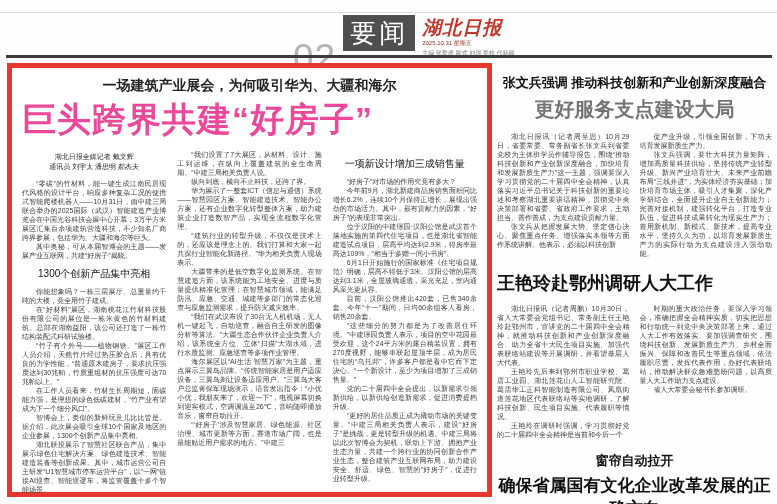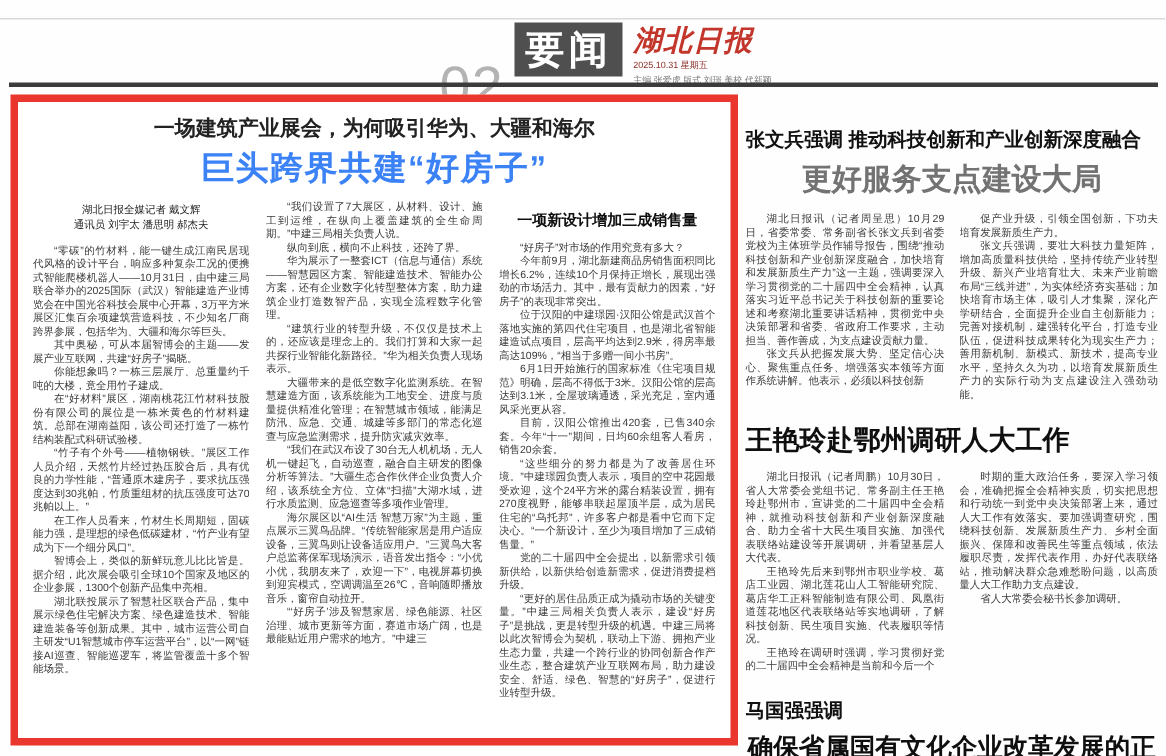--- a/index.html
+++ b/index.html
@@ -7,45 +7,45 @@
     position:relative; width:777px; height:504px; background:#fefefe;
     overflow:hidden; font-family:"Liberation Sans","DejaVu Sans",sans-serif;
     color:#2b2b2b;
   }
   .top-hairline { position:absolute; top:12px; left:0; width:777px; height:1px; background:#d9d9d9; }
   .thick-rule { position:absolute; top:55px; left:6px; width:766px; height:3px; background:#3b3b3b; }
 
   
   .header { position:absolute; top:15px; left:293px; display:flex; align-items:flex-start; gap:7px; }
   .page-num { font-size:37px; line-height:37px; color:#b3b3b3; letter-spacing:1px;margin-top:24px; }
-  .section-badge { background:#4f4f4f; color:#fff; font-size:26px; line-height:30px; font-weight:bold; padding:3px 7px; letter-spacing:3px; }
+  .section-badge { background:#4f4f4f; color:#fff; font-size:26px; line-height:30px; font-weight:normal; padding:3px 7px; letter-spacing:3px; }
   .masthead { display:flex; flex-direction:column; padding-top:2px; }
   .logo { color:#c3362b; font-size:19px; line-height:20px; font-weight:bold; font-style:italic; font-family:"DejaVu Serif","Liberation Serif",serif; letter-spacing:1px; }
   .date-line { font-size:6px; color:#8a2f28; margin-top:2px; }
   .staff-line { font-size:6px; color:#777; margin-top:1px; }
 
   
   .main-box {
     position:absolute; top:63px; left:7px; width:485px; height:434px;
     border:5px solid #ea372e; background:#fff; box-sizing:border-box;
     padding:6px 10px 16px;
   }
   .kicker { text-align:center; font-size:14px; font-weight:bold; color:#222; margin:3px 0 2px; }
-  .main-title { text-align:center; font-size:22px; font-weight:900; color:#3b82f6; letter-spacing:1px; margin:0 0 7px; }
+  .main-title { font-size:34px; font-weight:900; color:#ec4899; letter-spacing:1px; margin:0 0 7px; }
   .cols { display:flex; gap:11px; }
   .col { flex:1; font-size:7px; line-height:9px; text-align:justify; color:#3a3a3a; overflow:hidden; }
   .col p { margin:0; text-indent:2em; }
   .byline { text-align:center; text-indent:0 !important; color:#222; line-height:10px; }
   .byline-block { margin-bottom:7px; margin-top:2px; }
-  .subhead { text-align:center; text-indent:0 !important; font-size:10px; font-weight:bold; color:#0f0f0f; margin:8px 0 7px !important; line-height:12px; }
+  .subhead { text-align:center; text-indent:0 !important; font-size:10px; font-weight:normal; color:#0f0f0f; margin:8px 0 7px !important; line-height:12px; }
 
   
   .right-rail { position:absolute; left:497px; top:68px; width:275px; }
   .art { margin-bottom:13px; }
-  .art-kicker { text-align:left; font-size:13px; font-weight:bold; color:#111; margin:16px 0 4px; }
+  .art-kicker { text-align:center; font-size:13px; font-weight:bold; color:#111; margin:6px 0 4px; }
   .art-title-lg { text-align:center; font-size:20px; font-weight:900; color:#737373; margin:0 0 9px; }
   .art-title-md { font-size:18px; font-weight:900; color:#0f0f0f; margin:0 0 9px; }
   .art-title-sm { text-align:center; font-size:17px; font-weight:900; color:#0f0f0f; margin:0 0 8px; }
   .two-col { display:flex; gap:10px; }
   .two-col .col { flex:1; }
 </style>
 </head>
 <body>
 
 <div class="page">
@@ -69,20 +69,21 @@
     <div class="main-title">巨头跨界共建“好房子”</div>
     <div class="cols">
 
       <div class="col">
         <div class="byline-block">
           <p class="byline">湖北日报全媒记者 戴文辉</p>
           <p class="byline">通讯员 刘宇太 潘思明 郝杰夫</p>
         </div>
         <p>“零碳”的竹材料，能一键生成江南民居现代风格的设计平台，响应多种复杂工况的便携式智能爬楼机器人——10月31日，由中建三局联合举办的2025国际（武汉）智能建造产业博览会在中国光谷科技会展中心开幕，3万平方米展区汇集百余项建筑营造科技，不少知名厂商跨界参展，包括华为、大疆和海尔等巨头。</p>
         <p>其中奥秘，可从本届智博会的主题——发展产业互联网，共建“好房子”揭晓。</p>
+        <p class="subhead">1300个创新产品集中亮相</p>
         <p>你能想象吗？一栋三层展厅、总重量约千吨的大楼，竟全用竹子建成。</p>
         <p>在“好材料”展区，湖南桃花江竹材科技股份有限公司的展位是一栋米黄色的竹材料建筑。总部在湖南益阳，该公司还打造了一栋竹结构装配式科研试验楼。</p>
         <p>“竹子有个外号——植物钢铁。”展区工作人员介绍，天然竹片经过热压胶合后，具有优良的力学性能，“普通原木建房子，要求抗压强度达到30兆帕，竹质重组材的抗压强度可达70兆帕以上。”</p>
         <p>在工作人员看来，竹材生长周期短，固碳能力强，是理想的绿色低碳建材，“竹产业有望成为下一个细分风口”。</p>
         <p>智博会上，类似的新鲜玩意儿比比皆是。据介绍，此次展会吸引全球10个国家及地区的企业参展，1300个创新产品集中亮相。</p>
         <p>湖北联投展示了智慧社区联合产品，集中展示绿色住宅解决方案、绿色建造技术、智能建造装备等创新成果。其中，城市运营公司自主研发“U1智慧城市停车运营平台”，以“一网”链接AI巡查、智能巡逻车，将监管覆盖十多个智能场景。</p>
       </div>
 
       <div class="col">
         <p>“我们设置了7大展区，从材料、设计、施工到运维，在纵向上覆盖建筑的全生命周期。”中建三局相关负责人说。</p>
@@ -136,20 +137,20 @@
           <p>王艳玲在调研时强调，学习贯彻好党的二十届四中全会精神是当前和今后一个</p>
         </div>
         <div class="col">
           <p>时期的重大政治任务，要深入学习领会，准确把握全会精神实质，切实把思想和行动统一到党中央决策部署上来，通过人大工作有效落实。要加强调查研究，围绕科技创新、发展新质生产力、乡村全面振兴、保障和改善民生等重点领域，依法履职尽责，发挥代表作用，办好代表联络站，推动解决群众急难愁盼问题，以高质量人大工作助力支点建设。</p>
           <p>省人大常委会秘书长参加调研。</p>
         </div>
       </div>
     </div>
 
     <div class="art">
-      <div class="art-kicker">马国强强调</div>
+      <div class="art-kicker">窗帘自动拉开</div>
       <div class="art-title-sm">确保省属国有文化企业改革发展的正确方向</div>
 
     </div>
 
   </div>
 
 </div>
 
 </body></html>

